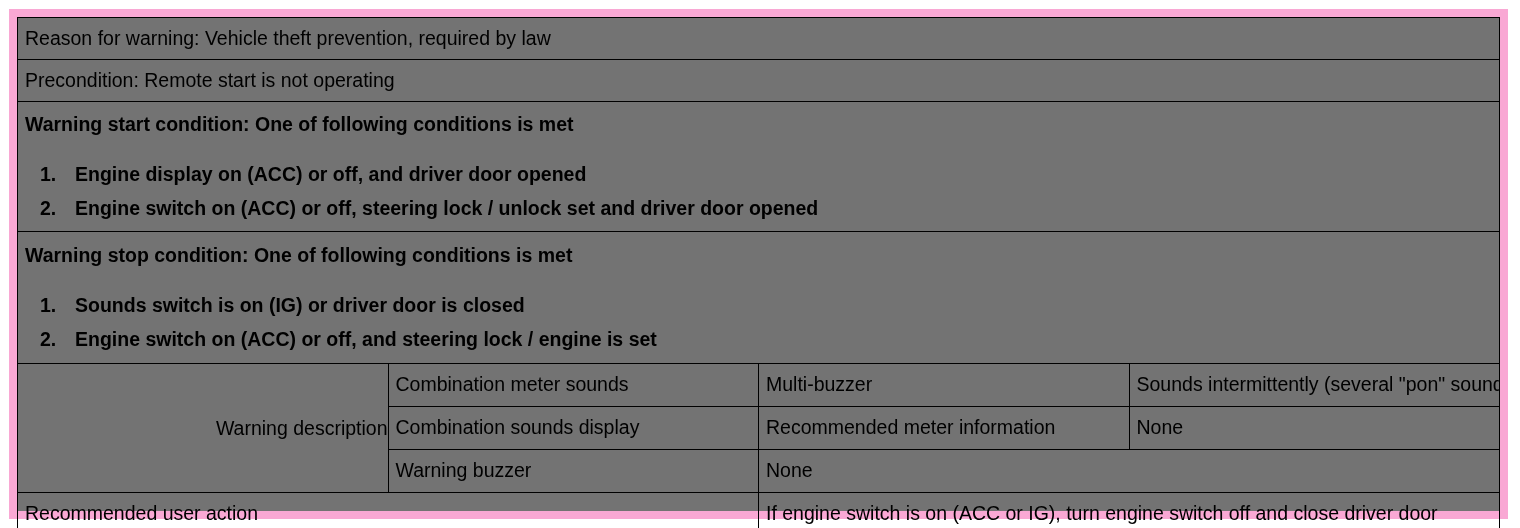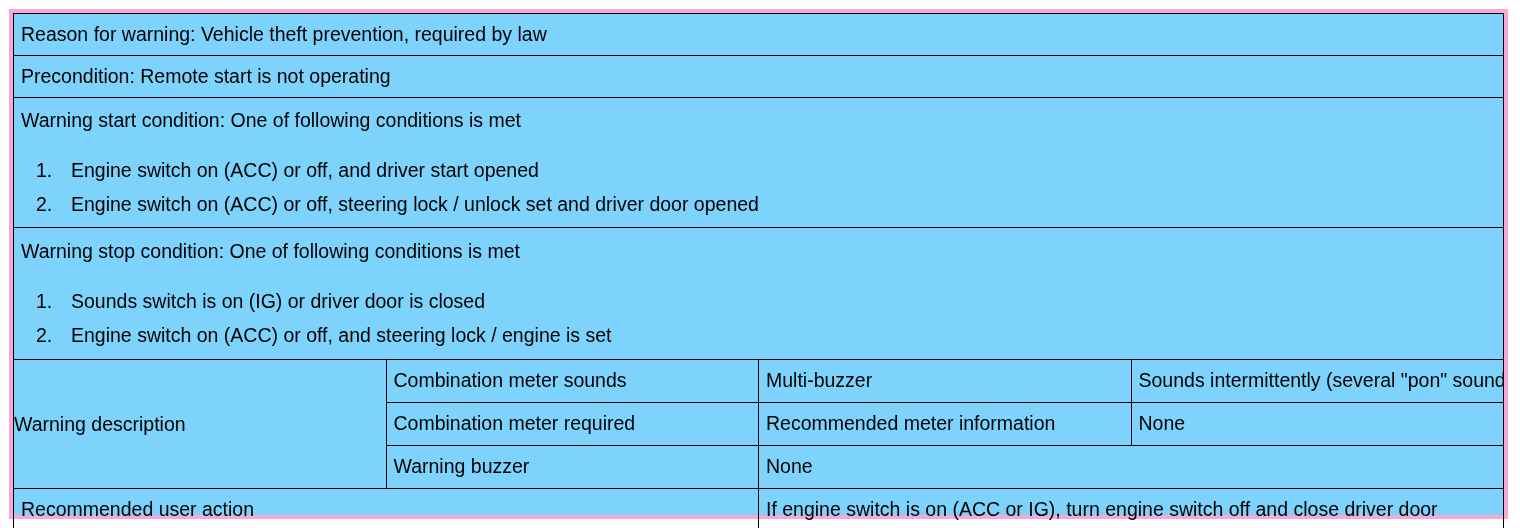--- a/index.html
+++ b/index.html
@@ -15,22 +15,22 @@
     color: #000000;
   }
 
   #sheet {
     position: absolute;
     left: 9px;
     top: 9px;
     width: 1499px;
     height: 510px;
     box-sizing: border-box;
-    border: 4px solid #f9a8d4;
-    background: #7dd3fc;
+    border: 8px solid #f9a8d4;
+    background: #737373;
   }
 
   table.warn {
     width: 100%;
     height: 100%;
     border-collapse: collapse;
     table-layout: fixed;
     font-size: 19.5px;
     line-height: 1.18;
   }
@@ -50,20 +50,21 @@
   }
 
   
   td.block {
     height: 41px;
   }
 
   
   td.cond {
     vertical-align: top;
+    font-weight: bold;
   }
   .cond-head {
     padding: 5px 7px 0 7px;
     white-space: nowrap;
   }
   ol.cond-list {
     margin: 0;
     padding: 0;
     list-style: none;
     margin-top: 22px;
@@ -75,21 +76,21 @@
     line-height: 1.70;
   }
   ol.cond-list li .num {
     position: absolute;
     left: 22px;
     top: 0;
     width: 34px;
   }
 
   
-  .c-label { width: 239px; }
+  .c-label { width: 239px; text-align: right; }
   .c-dev   { width: 330px; }
   .c-kind  { width: 382px; }
   .c-val   { width: 540px; }
 
   td.vlabel {
     vertical-align: middle;
     padding: 0 7px;
     white-space: nowrap;
   }
 
@@ -120,21 +121,21 @@
           <div class="cell">Precondition: Remote start is not operating</div>
         </td>
       </tr>
 
       <tr>
         <td class="cond noleft noright" colspan="4" style="height:129px;">
           <div class="cond-head">Warning start condition: One of following conditions is met</div>
           <ol class="cond-list">
             <li>
               <span class="num">1.</span>
-              <span>Engine switch on (ACC) or off, and driver start opened</span>
+              <span>Engine display on (ACC) or off, and driver door opened</span>
             </li>
             <li>
               <span class="num">2.</span>
               <span>Engine switch on (ACC) or off, steering lock / unlock set and driver door opened</span>
             </li>
           </ol>
         </td>
       </tr>
 
       <tr>
@@ -163,21 +164,21 @@
         <td class="c-kind">
           <div class="cell">Multi-buzzer</div>
         </td>
         <td class="c-val noright">
           <div class="cell">Sounds intermittently (several "pon" sounds)</div>
         </td>
       </tr>
 
       <tr class="desc">
         <td class="c-dev">
-          <div class="cell">Combination meter required</div>
+          <div class="cell">Combination sounds display</div>
         </td>
         <td class="c-kind">
           <div class="cell">Recommended meter information</div>
         </td>
         <td class="c-val noright">
           <div class="cell">None</div>
         </td>
       </tr>
 
       <tr class="desc">

